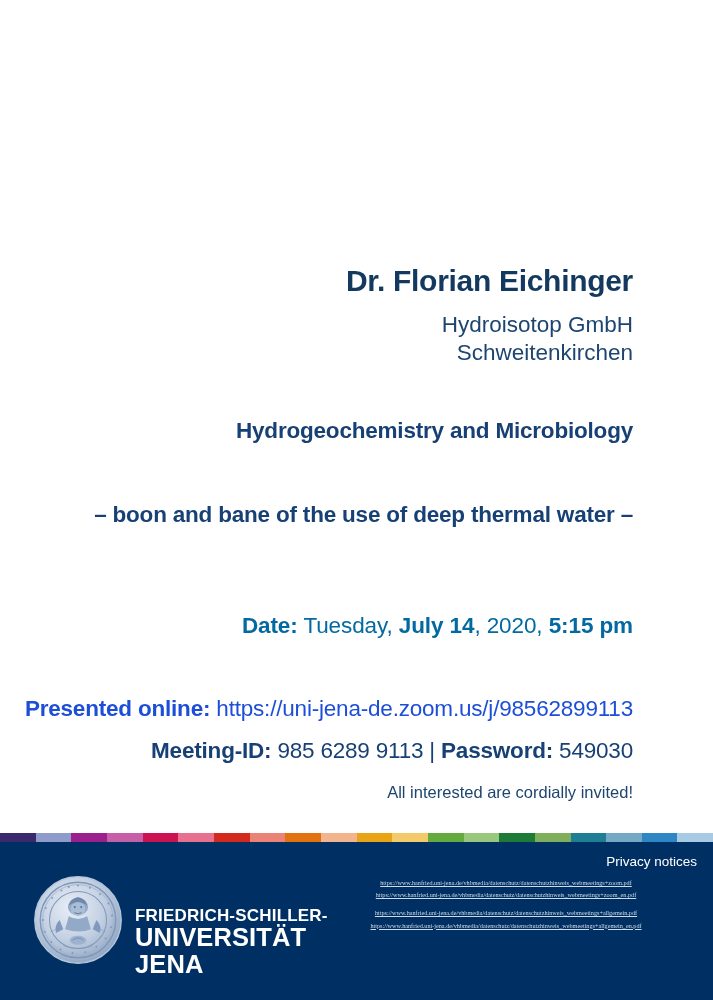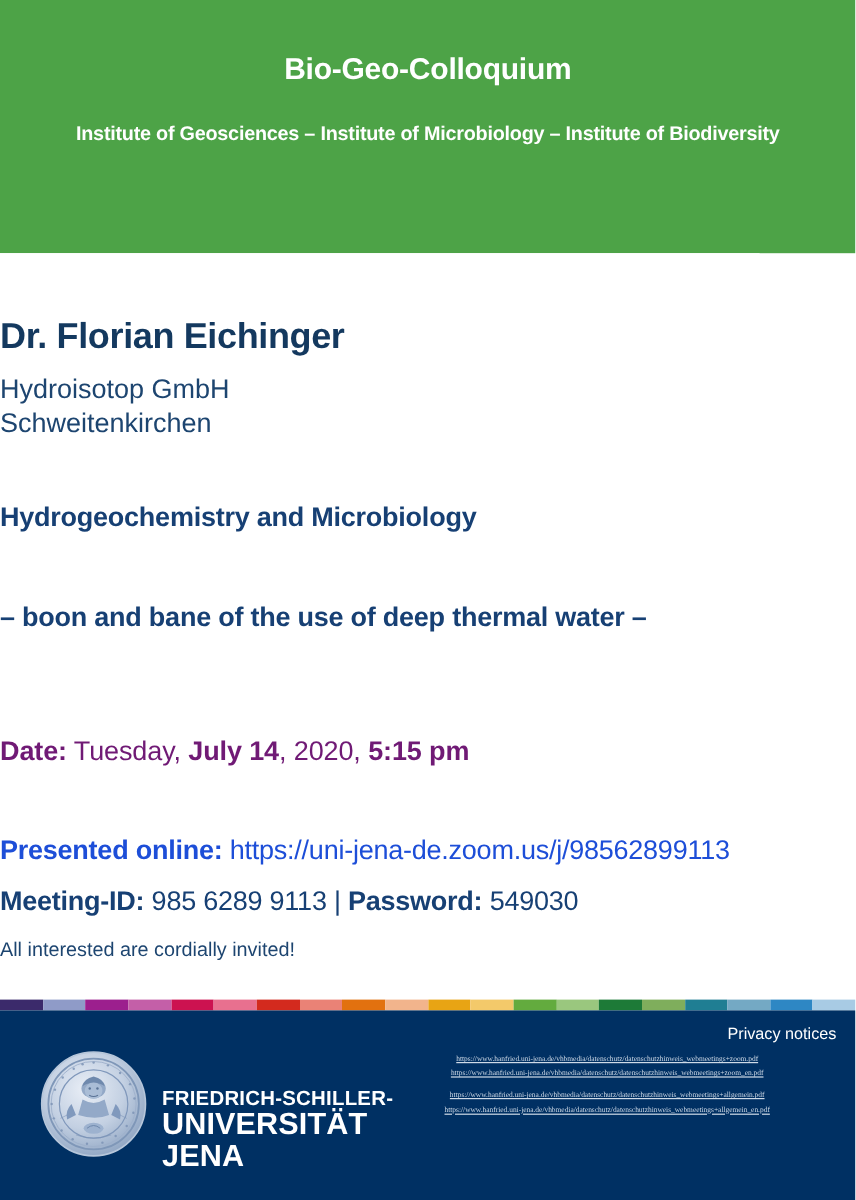--- a/index.html
+++ b/index.html
@@ -44,21 +44,21 @@
     letter-spacing: -0.2px;
   }
 
   
   .main {
     position: absolute;
     top: 211px; left: 0;
     width: 633px;
     height: 622px;
     background: #ffffff;
-    text-align: left;
+    text-align: right;
     color: #163a63;
     padding-left: 16px;
   }
 
   .speaker-name {
     position: absolute;
     top: 53px; left: 0; width: 100%;
     font-size: 30px;
     font-weight: bold;
     color: #14395f;
@@ -80,21 +80,21 @@
     font-weight: bold;
     line-height: 1.87;
     color: #174074;
     letter-spacing: -0.2px;
   }
 
   .date-line {
     position: absolute;
     top: 402px; left: 0; width: 100%;
     font-size: 22.5px;
-    color: #701a75;
+    color: #0369a1;
     letter-spacing: -0.1px;
   }
   .date-line b { font-weight: bold; }
 
   .online-line {
     position: absolute;
     top: 485px; left: 0; width: 100%;
     font-size: 22.5px;
     color: #1d4ed8;
     letter-spacing: -0.2px;
@@ -194,24 +194,20 @@
     font-family: "Liberation Serif", serif;
   }
   .privacy-links .gap { margin-top: 12px; }
   .privacy-links .tight { margin-top: 6px; }
 </style>
 </head>
 <body>
 
 <div class="poster">
 
-  <div class="header">
-    <div class="header-title">Bio-Geo-Colloquium</div>
-    <div class="header-subtitle">Institute of Geosciences – Institute of Microbiology – Institute of Biodiversity</div>
-  </div>
 
   <div class="main">
 
     <div class="speaker-name">Dr. Florian Eichinger</div>
 
     <div class="affiliation">
       <span>Hydroisotop GmbH</span><br>
       <span>Schweitenkirchen</span>
     </div>
 

